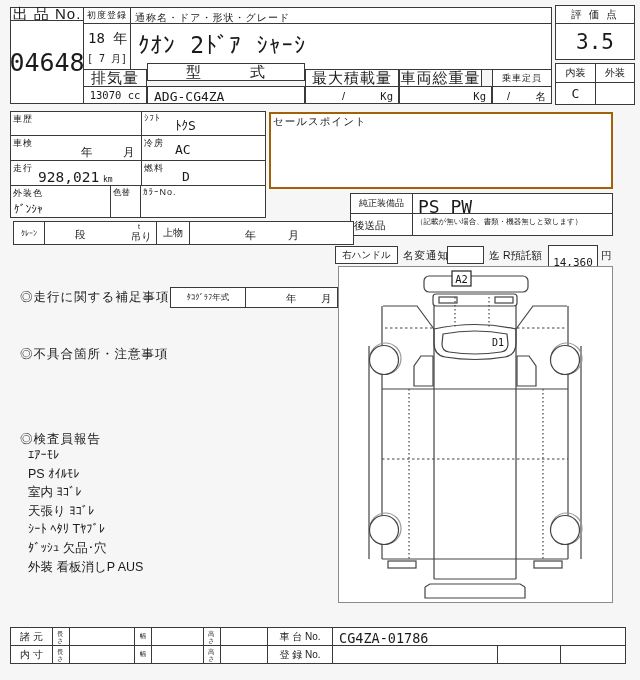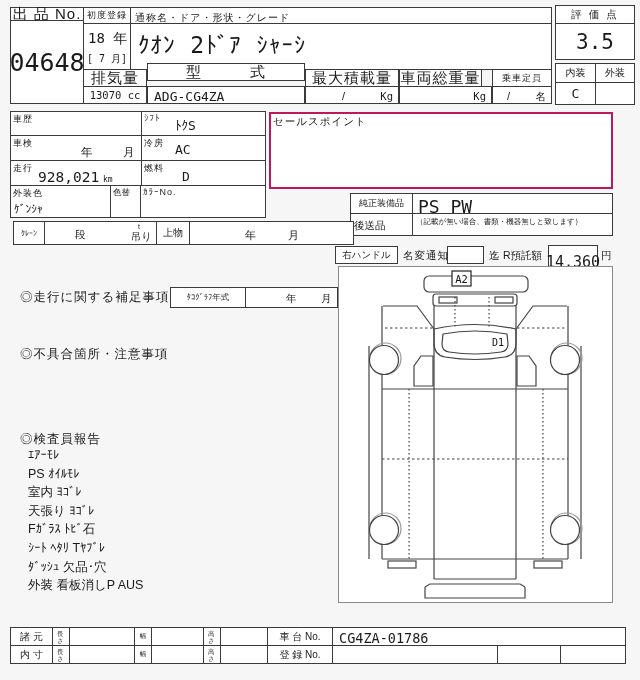--- a/index.html
+++ b/index.html
@@ -1,19 +1,19 @@
 <!DOCTYPE html>
 <html><head>
 <meta charset="utf-8">
 <style>
   html,body{margin:0;padding:0;}
   body{width:640px;height:680px;position:relative;background:#f6f6f6;
        font-family:"Liberation Sans",sans-serif;color:#1a1a1a;}
   .c{position:absolute;background:#fff;border:1px solid #3a3a3a;box-sizing:border-box;}
-  .gray{border:2px solid #be185d;}
+  .gray{border:2px solid #a16207;}
   .ctr{display:flex;align-items:center;justify-content:center;}
   .hd{font-size:15px;letter-spacing:1px;}
   .corner{position:absolute;top:1px;left:2px;font-size:9px;letter-spacing:1px;}
   .mono{font-family:"DejaVu Sans Mono",monospace;}
   .txt{position:absolute;white-space:nowrap;}
   .stack{display:inline-block;width:8px;word-break:break-all;font-size:6.5px;line-height:7px;}
   .note-h{font-size:12.5px;letter-spacing:1px;}
   svg text{font-family:"DejaVu Sans Mono",monospace;}
 </style>
 </head>
@@ -131,39 +131,38 @@
 <div class="c" style="left:189px;top:221px;width:165px;height:24px">
   <span class="txt" style="left:55px;top:6px;font-size:11px">年</span>
   <span class="txt" style="left:98px;top:6px;font-size:11px">月</span>
 </div>
 
 <div class="c ctr" style="left:335px;top:246px;width:63px;height:18px;font-size:9.5px">右ハンドル</div>
 <span class="txt" style="left:403px;top:249px;font-size:10.5px;letter-spacing:1px">名変通知</span>
 <div class="c" style="left:447px;top:246px;width:37px;height:18px"></div>
 <span class="txt" style="left:489px;top:249px;font-size:10.5px">迄</span>
 <span class="txt" style="left:503px;top:249px;font-size:10.5px">R預託額</span>
-<div class="c ctr mono" style="left:548px;top:245px;width:50px;height:34px;font-size:15px">14,360</div>
+<div class="c ctr mono" style="left:548px;top:245px;width:50px;height:34px;font-size:11px">14,360</div>
 <span class="txt" style="left:601px;top:249px;font-size:10.5px">円</span>
 
 <span class="txt note-h" style="left:20px;top:289px">◎走行に関する補足事項</span>
 <div class="c ctr" style="left:170px;top:287px;width:76px;height:21px;font-size:8.5px">ﾀｺｸﾞﾗﾌ年式</div>
 <div class="c" style="left:245px;top:287px;width:93px;height:21px">
   <span class="txt" style="left:40px;top:4px;font-size:10.5px">年</span>
   <span class="txt" style="left:75px;top:4px;font-size:10.5px">月</span>
 </div>
 
 <span class="txt note-h" style="left:20px;top:346px">◎不具合箇所・注意事項</span>
 <span class="txt note-h" style="left:20px;top:431px">◎検査員報告</span>
 
 <div class="txt" style="left:28px;top:446px;font-size:12.5px;line-height:18.6px">
   <div>ｴｱｰﾓﾚ</div>
   <div>PS ｵｲﾙﾓﾚ</div>
   <div>室内 ﾖｺﾞﾚ</div>
   <div>天張り ﾖｺﾞﾚ</div>
-  <div>Fｶﾞﾗｽ ﾄﾋﾞ石</div>
   <div>ｼｰﾄ ﾍﾀﾘ Tﾔﾌﾞﾚ</div>
   <div>ﾀﾞｯｼｭ 欠品･穴</div>
   <div>外装 看板消しP AUS</div>
 </div>
 
 <div class="c" style="left:338px;top:266px;width:275px;height:337px;border:1.5px solid #8a8a8a">
   <svg width="272" height="334" viewBox="0 0 272 334">
     <g fill="none" stroke="#444" stroke-width="1.2">
 
       <rect x="85" y="9" width="104" height="16" rx="5"></rect>

